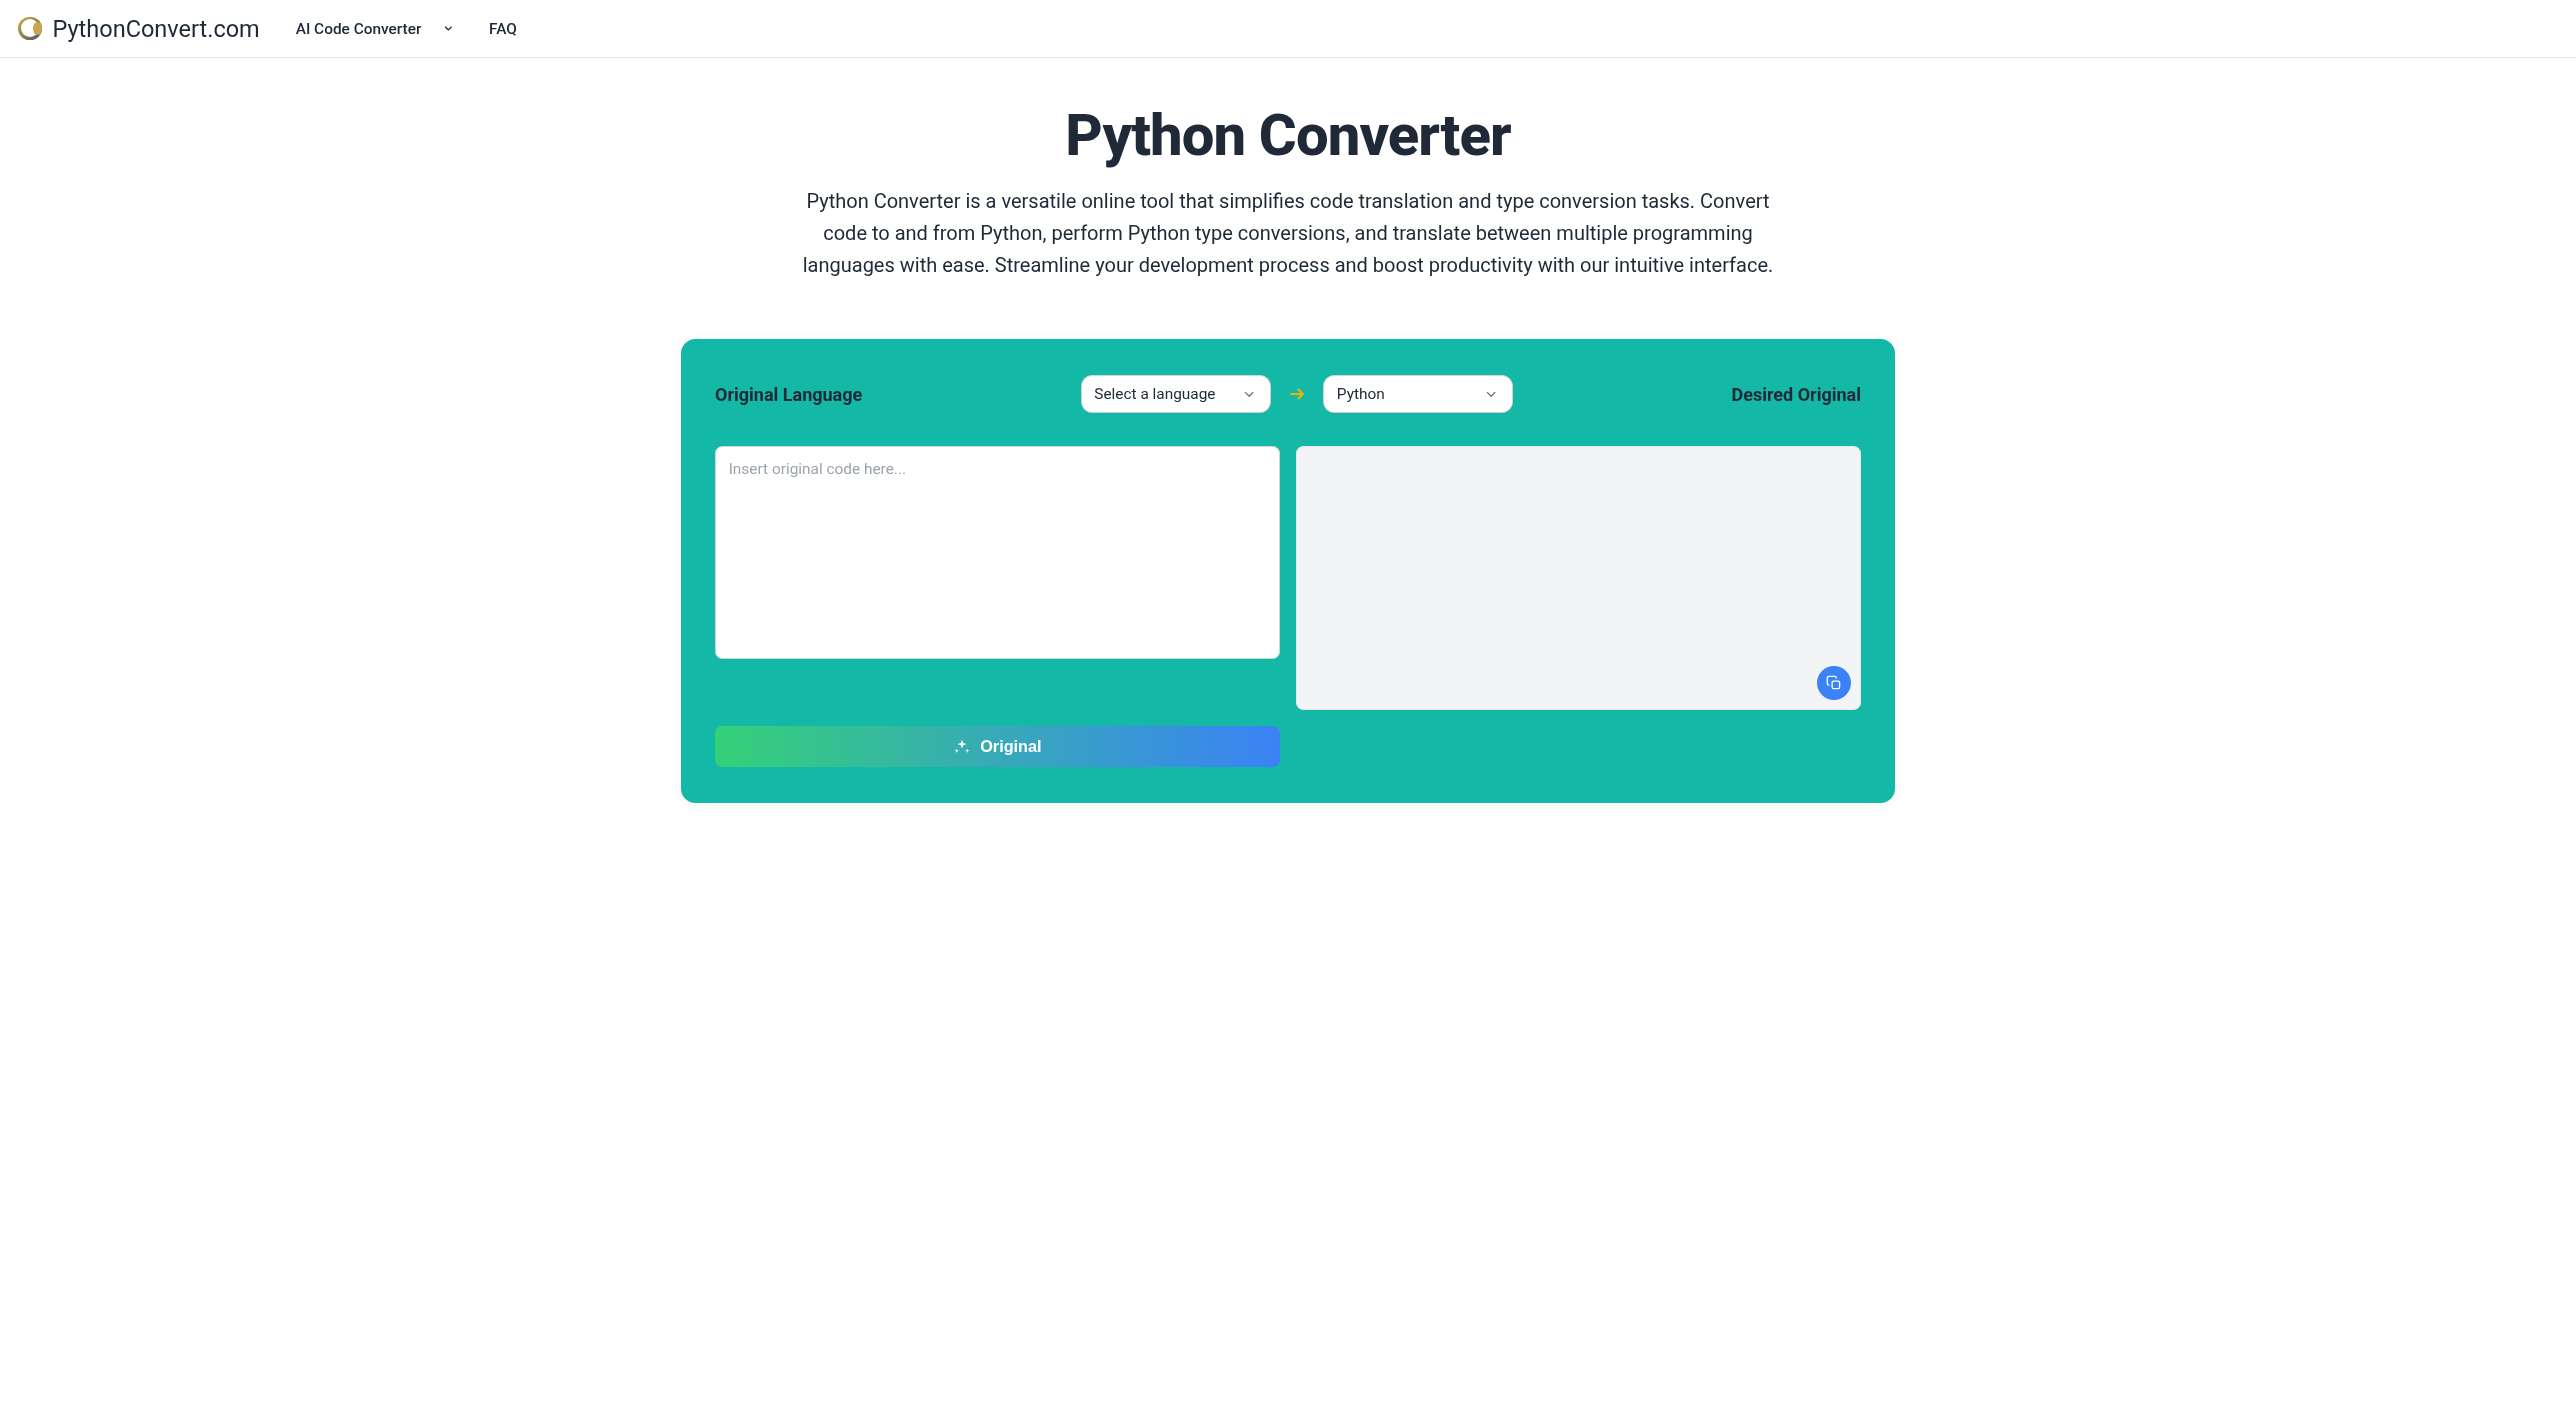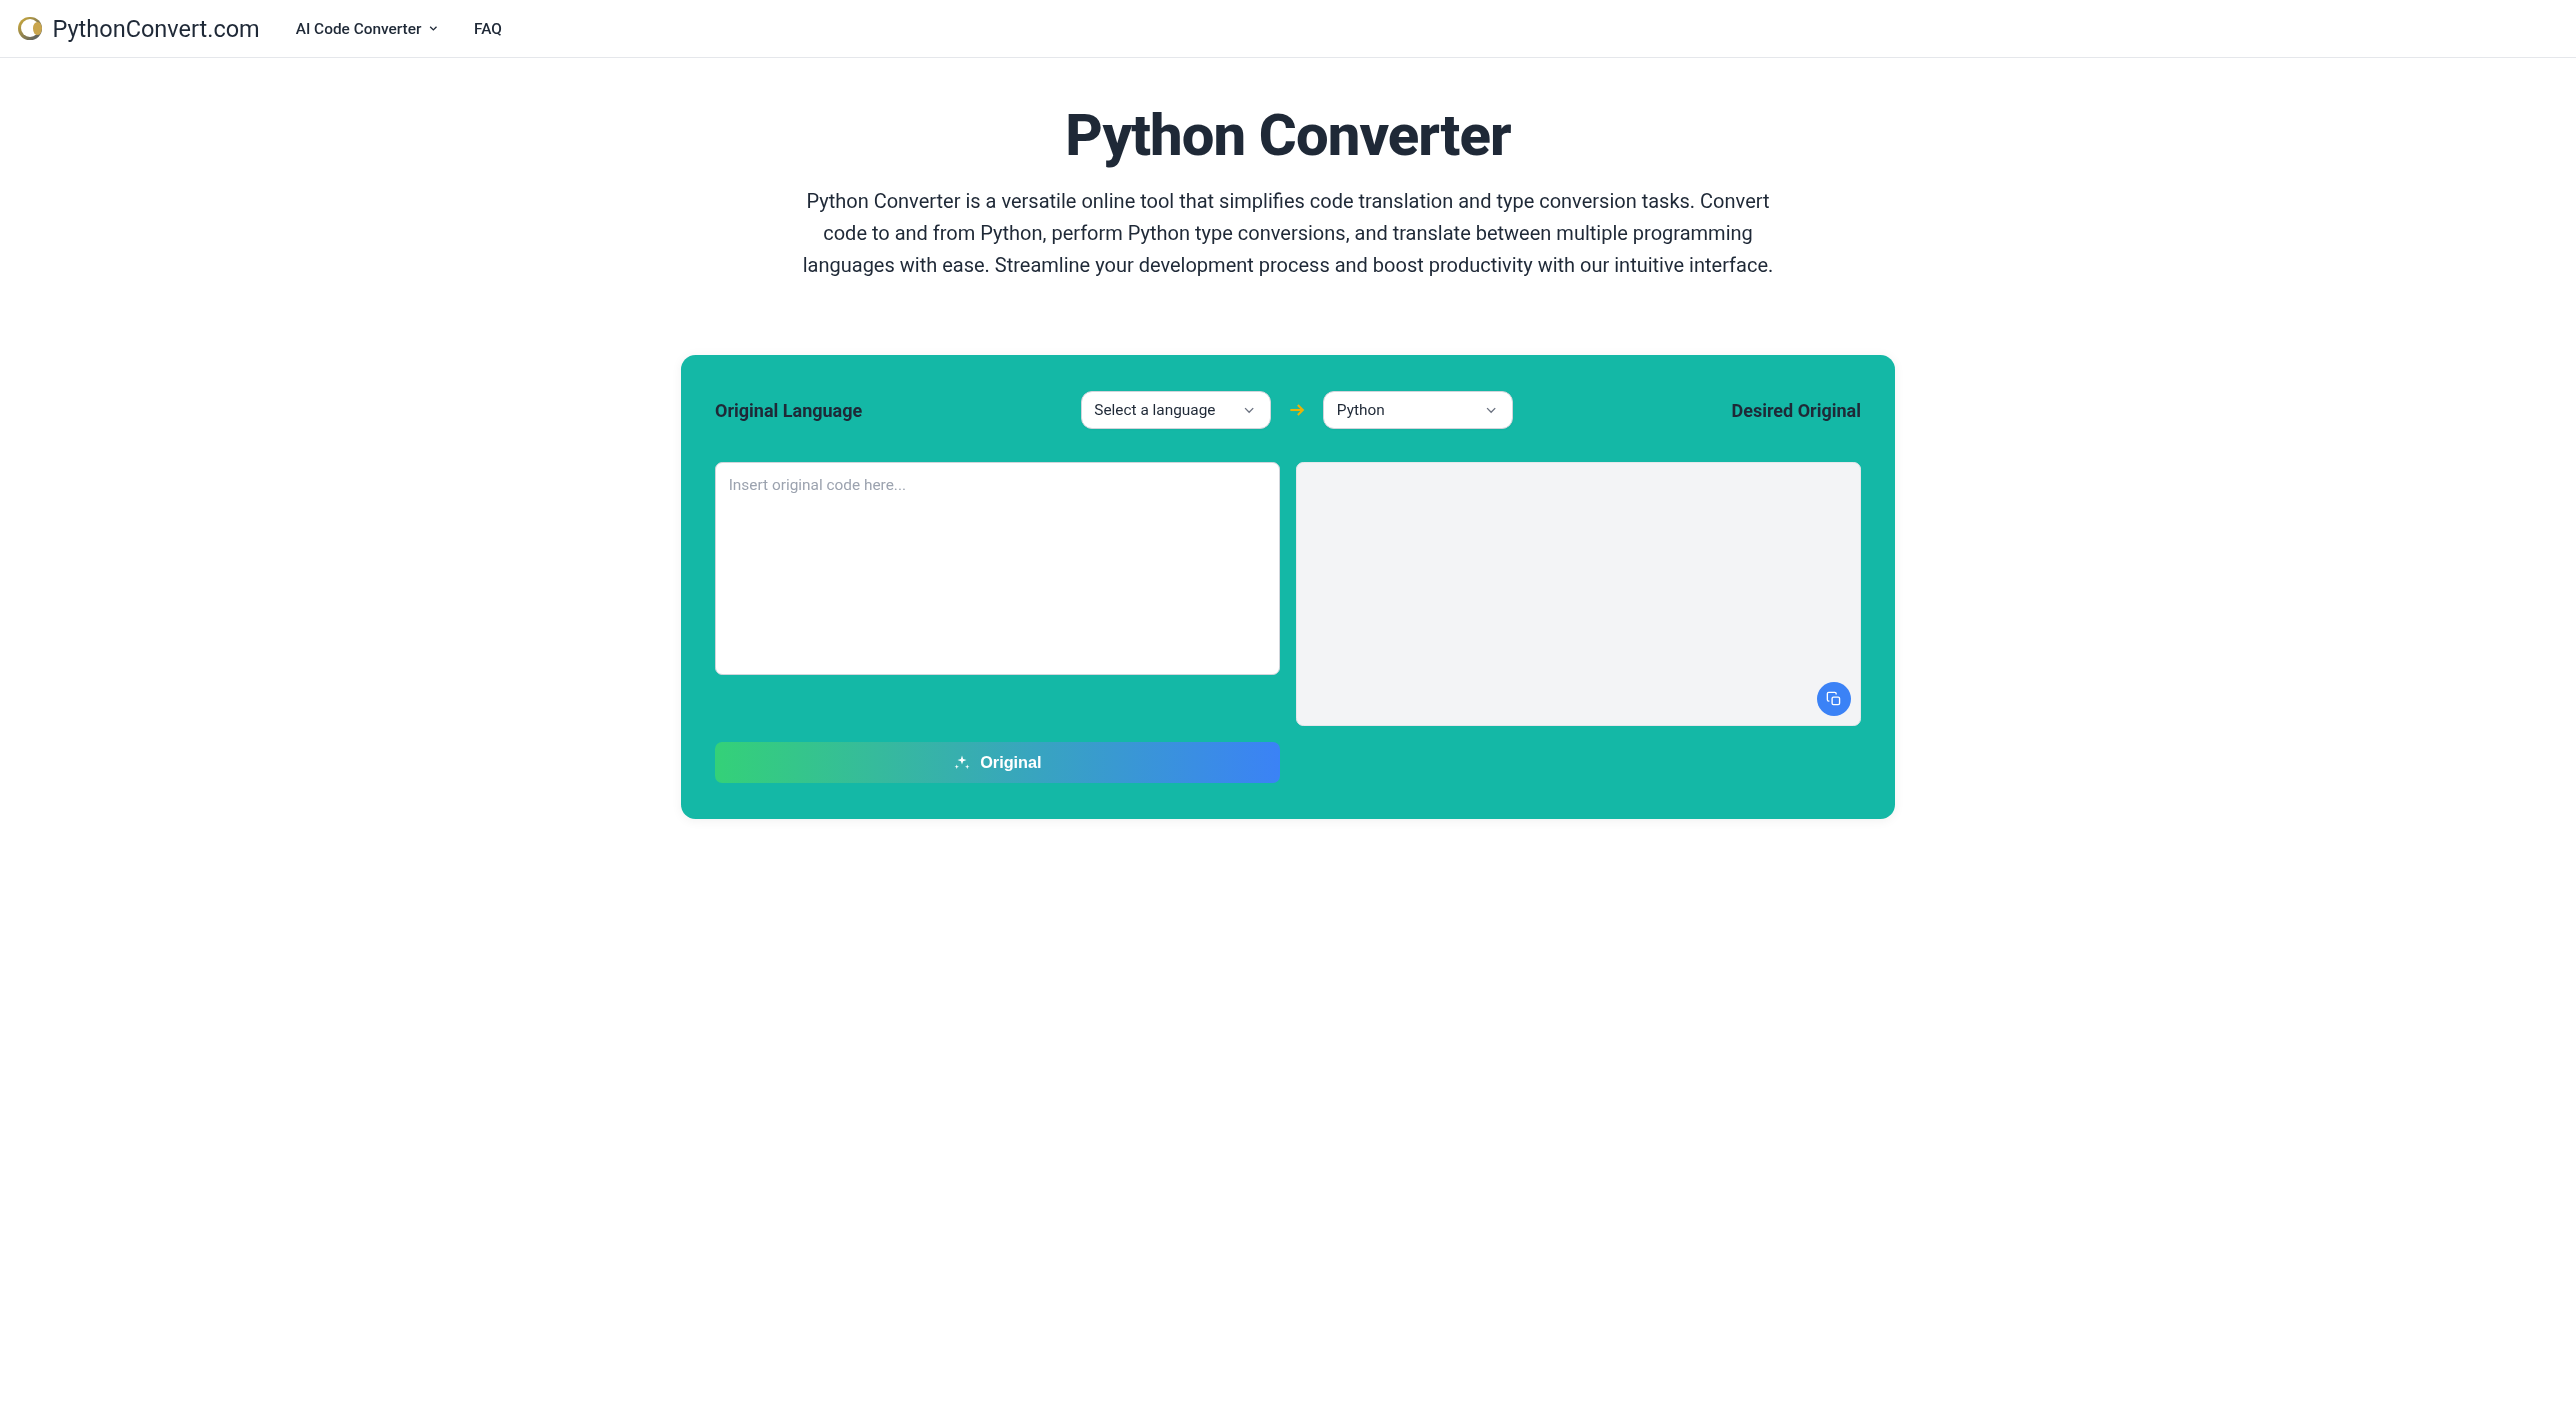--- a/index.html
+++ b/index.html
@@ -58,21 +58,21 @@
   color: #1f2937;
 }
 .nav {
   display: flex;
   align-items: center;
   gap: 34px;
 }
 .nav-item {
   display: flex;
   align-items: center;
-  gap: 6px;
+  gap: 21px;
   font-size: 15.4px;
   font-weight: 500;
   color: #1f2937;
   cursor: pointer;
   justify-content: flex-end;
 }
 .chevron {
   width: 12.7px;
   height: 12.7px;
 }
@@ -88,21 +88,21 @@
   color: #1f2937;
   letter-spacing: -0.9px;
   margin-bottom: 16px;
 }
 .hero-desc {
   font-size: 20px;
   line-height: 1.6;
   color: #1f2937;
   font-weight: 400;
   max-width: 978px;
-  margin: 16px auto;
+  margin: 0 auto;
 }
 .container {
   max-width: 1214px;
   margin: 22px auto 36px;
   padding: 36px 34px;
   background: #14b8a6;
   border-radius: 14.5px;
   box-shadow: 0 1.8px 11px rgba(0,0,0,0.06);
 }
 .controls-row {

